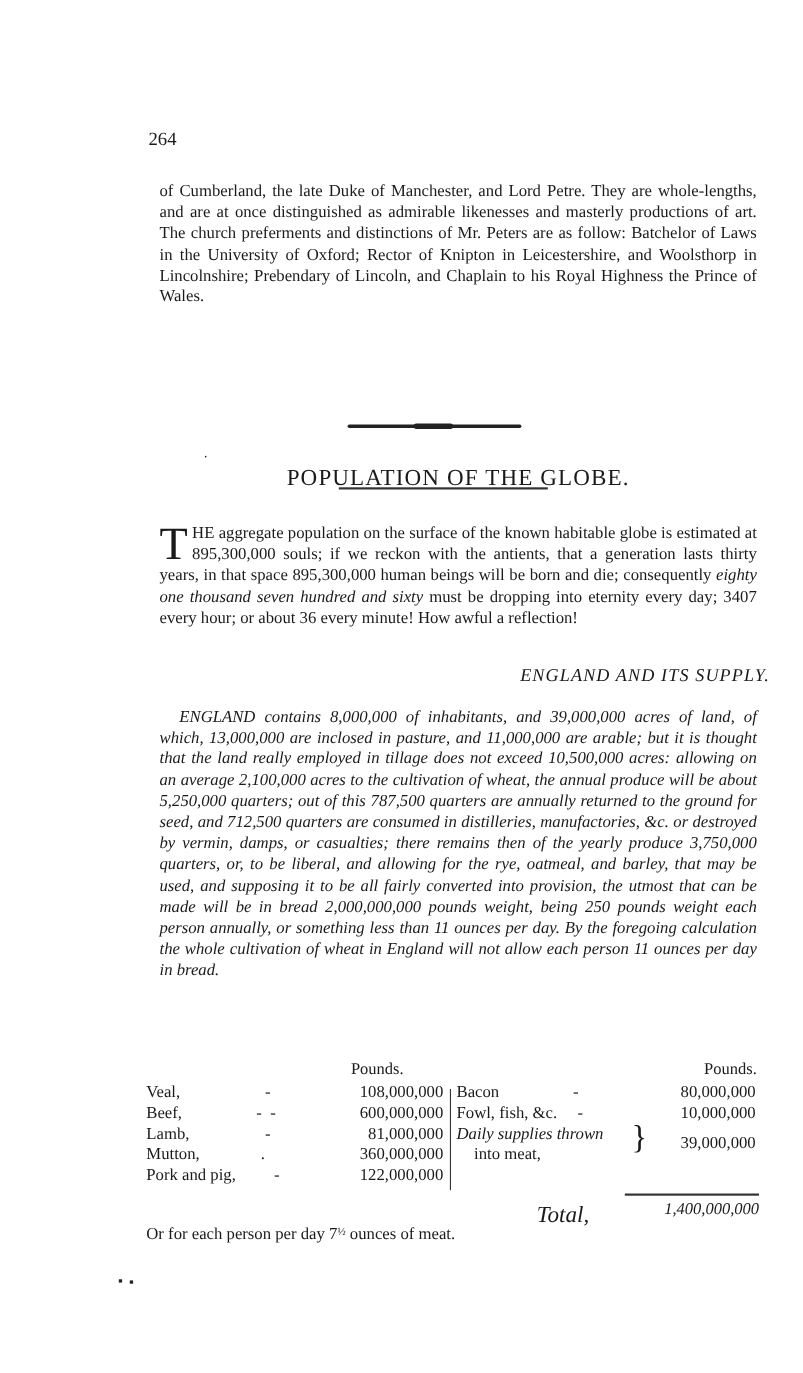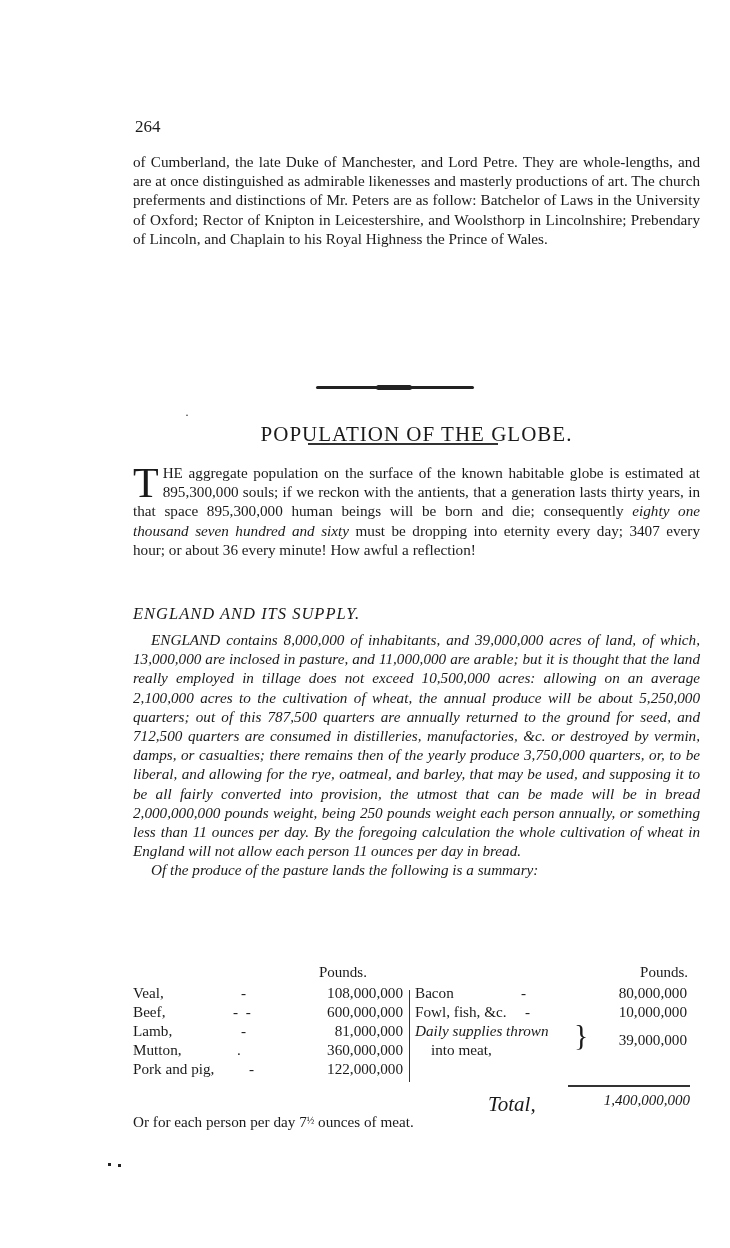--- a/index.html
+++ b/index.html
@@ -3,31 +3,31 @@
 <meta charset="utf-8">
 <style>
   html, body { margin: 0; padding: 0; background: #ffffff; }
   body { width: 730px; height: 1248px; position: relative; overflow: hidden;
          font-family: "Liberation Serif", "DejaVu Serif", serif; color: #1a1a1a; }
   .page { position: absolute; left: 133px; top: 0; width: 567px; }
   .running-head { position: absolute; top: 117px; left: 0; width: 567px; height: 24px; }
   .page-number { position: absolute; left: 2px; top: 0; font-size: 17px; }
   .running-title { position: absolute; left: 0; width: 567px; top: 0; text-align: center;
                    font-size: 17px; letter-spacing: 1.2px; }
-  .para { font-size: 15.2px; line-height: 19.2px; text-align: justify; margin: 0; }
+  .para { font-size: 15.2px; line-height: 19.2px; text-align: justify; margin: 12px; }
   .block1 { position: absolute; top: 152px; left: 0; width: 567px; }
   .indent { text-indent: 18px; }
   .orn-rule { position: absolute; top: 386px; left: 183px; width: 158px; height: 3px; background: #222; border-radius: 2px; }
   .orn-rule::after { content: ""; position: absolute; left: 60px; top: -1px; width: 36px; height: 5px; background: #222; border-radius: 3px; }
   .title { position: absolute; top: 400px; left: 0; width: 567px; text-align: center; font-size: 21px; letter-spacing: 1px; margin-top: 22px; }
   .title-dot { position: absolute; top: 408px; left: 52px; font-size: 12px; }
   .rule2 { position: absolute; top: 443px; left: 175px; width: 190px; height: 1.5px; background: #333; }
   .block2 { position: absolute; top: 463px; left: 0; width: 567px; }
   .dropcap { float: left; font-size: 42px; line-height: 36px; margin: 2px 4px 0 0; }
-  .subhead { position: absolute; top: 604px; left: 0; width: 567px; text-align: left; font-style: italic; font-size: 16.5px; letter-spacing: 1px; }
+  .subhead { position: absolute; top: 604px; left: 0; width: 567px; text-align: right; font-style: italic; font-size: 16.5px; letter-spacing: 1px; }
   .block3 { position: absolute; top: 630px; left: 0; width: 567px; font-style: italic; }
   .table { position: absolute; top: 964px; left: 0; width: 567px; font-size: 15.2px; }
   .tbl-head { position: absolute; top: 0; font-size: 15px; }
   .row { position: absolute; height: 19px; white-space: nowrap; }
   .lcol-name { position: absolute; left: 0; }
   .lcol-dash { position: absolute; }
   .lcol-val { position: absolute; right: 0; text-align: right; }
   .vline { position: absolute; left: 276px; top: 26px; width: 1px; height: 92px; background: #333; }
   .total-rule { position: absolute; top: 1085px; left: 435px; width: 122px; height: 1.5px; background: #333; }
   .total { position: absolute; top: 1092px; left: 355px; font-style: italic; font-size: 21px; }
@@ -56,21 +56,20 @@
   <div class="rule2"></div>
 
   <div class="block2">
     <p class="para"><span class="dropcap">T</span><span>HE aggregate population on the surface of the known habitable globe is estimated at 895,300,000 souls; if we reckon with the antients, that a generation lasts thirty years, in that space 895,300,000 human beings will be born and die; consequently </span><em>eighty one thousand seven hundred and sixty</em><span> must be dropping into eternity every day; 3407 every hour; or about 36 every minute! How awful a reflection!</span></p>
   </div>
 
   <div class="subhead">ENGLAND AND ITS SUPPLY.</div>
 
   <div class="block3">
     <p class="para indent">ENGLAND contains 8,000,000 of inhabitants, and 39,000,000 acres of land, of which, 13,000,000 are inclosed in pasture, and 11,000,000 are arable; but it is thought that the land really employed in tillage does not exceed 10,500,000 acres: allowing on an average 2,100,000 acres to the cultivation of wheat, the annual produce will be about 5,250,000 quarters; out of this 787,500 quarters are annually returned to the ground for seed, and 712,500 quarters are consumed in distilleries, manufactories, &amp;c. or destroyed by vermin, damps, or casualties; there remains then of the yearly produce 3,750,000 quarters, or, to be liberal, and allowing for the rye, oatmeal, and barley, that may be used, and supposing it to be all fairly converted into provision, the utmost that can be made will be in bread 2,000,000,000 pounds weight, being 250 pounds weight each person annually, or something less than 11 ounces per day. By the foregoing calculation the whole cultivation of wheat in England will not allow each person 11 ounces per day in bread.</p>
-    <p class="para indent">Of the produce of the pasture lands the following is a summary:</p>
   </div>
 
   <div class="table">
     <span class="tbl-head" style="left:186px;">Pounds.</span>
     <span class="tbl-head" style="right:12px;">Pounds.</span>
 
     <div class="row" style="top:20px;left:0;width:270px;">
       <span class="lcol-name">Veal,</span>
       <span class="lcol-dash" style="left:108px;">-</span>
       <span class="lcol-val">108,000,000</span>

